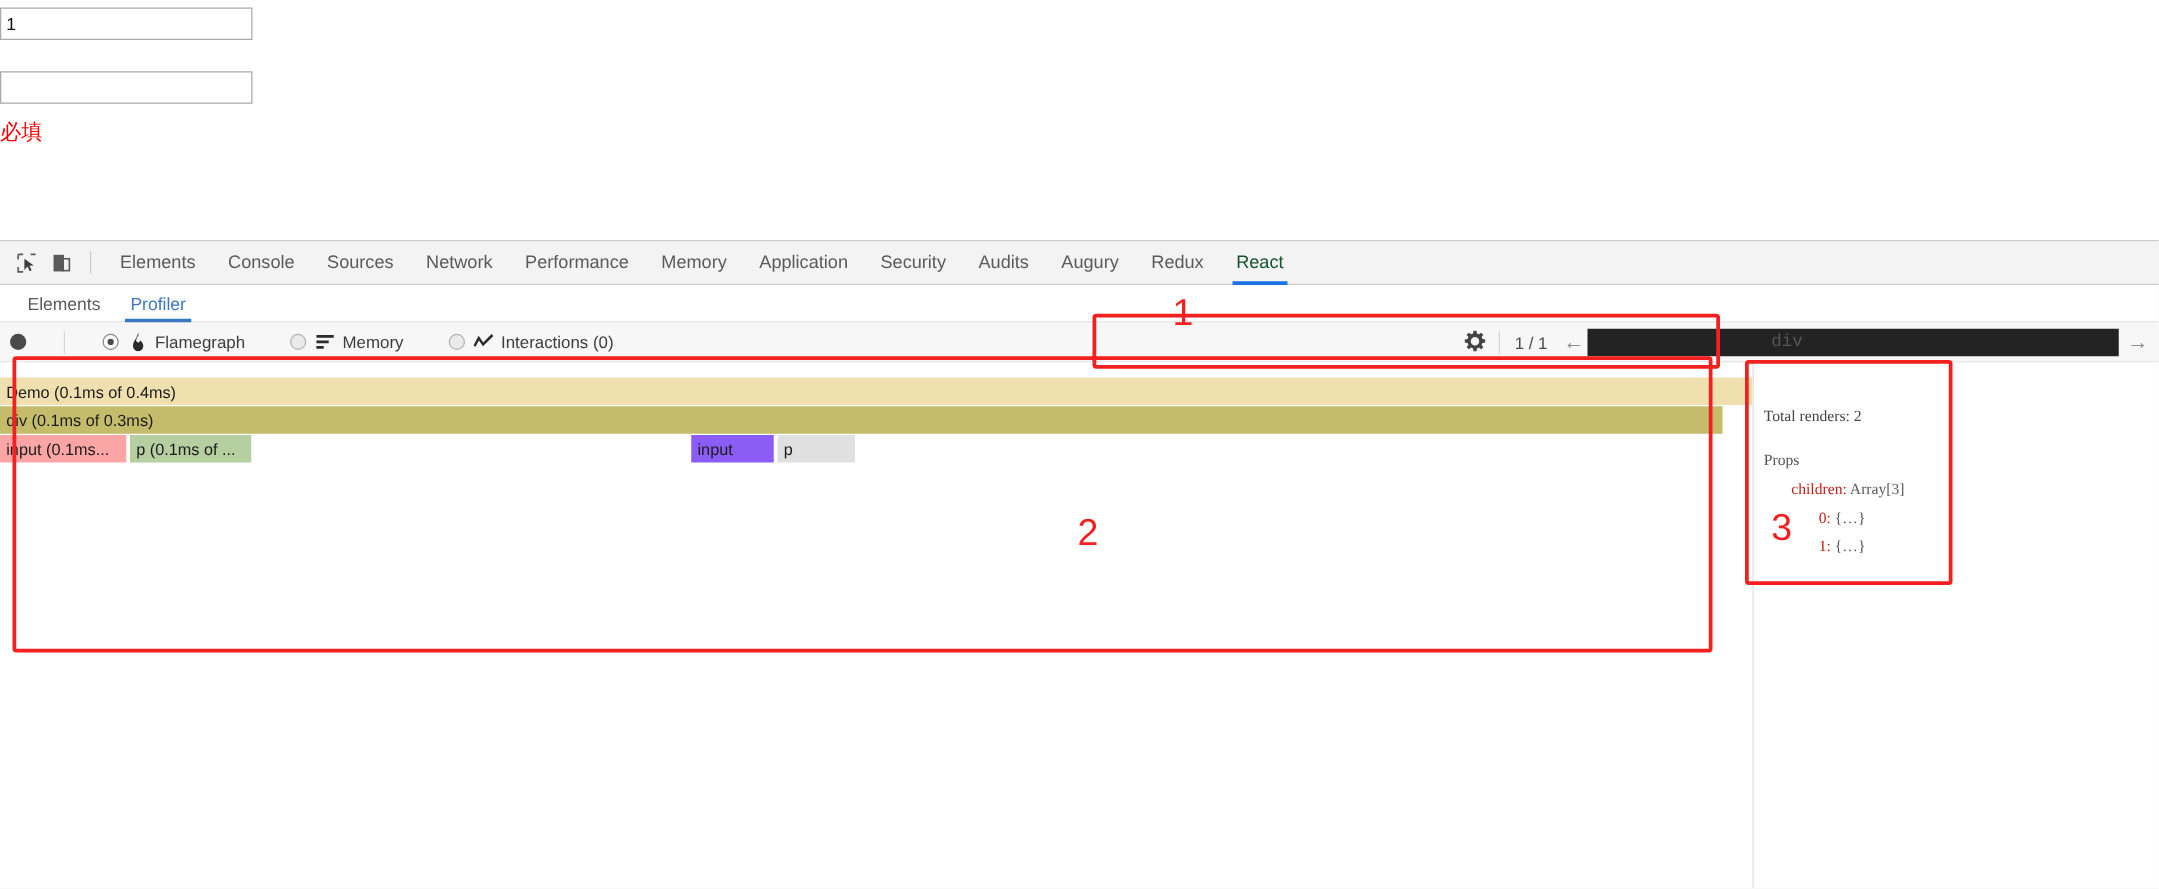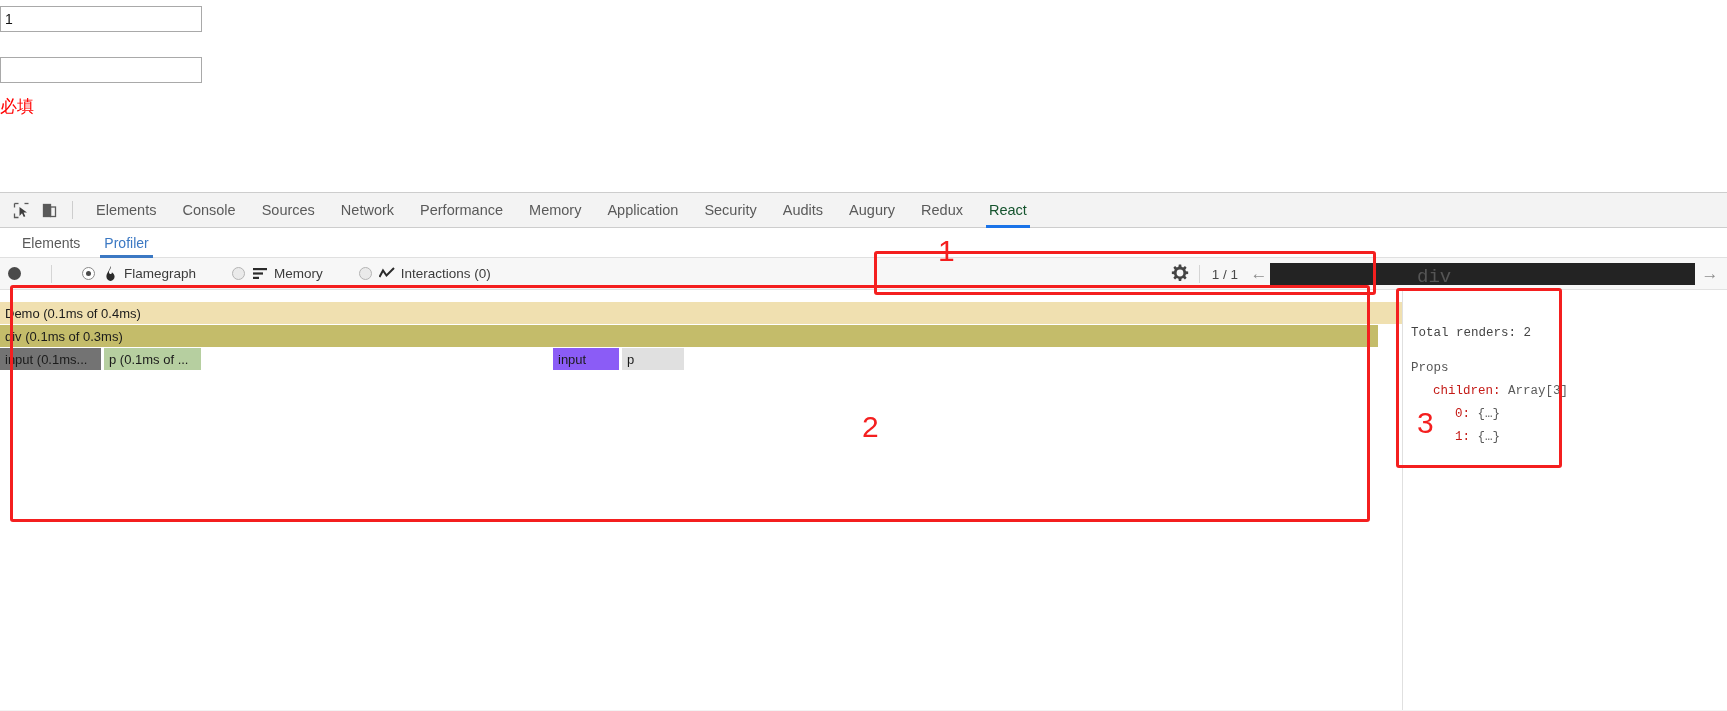--- a/index.html
+++ b/index.html
@@ -99,23 +99,23 @@
   .flame-cell {
     position:absolute; top:0; height:22px; display:flex; align-items:center;
     padding-left:5px; font-size:13px; color:#1b1b1b; overflow:hidden; white-space:nowrap;
     cursor:pointer; font-family:"Liberation Sans", sans-serif;
   }
 
   
   .inspector { position:relative; width:325px; height:420px; background:#fff; border-left:1px solid #e0e0e0; }
   .insp-title {
     position:absolute; left:14px; top:-24px; font-family:"Liberation Mono", monospace;
-    font-size:19px; color:#555;
-  }
-  .insp-list { position:absolute; left:8px; top:32px; width:310px; font-family:Liberation Mono, monospace; font-size:12.5px; }
+    font-size:14px; color:#555;
+  }
+  .insp-list { position:absolute; left:8px; top:32px; width:310px; font-family:Liberation Serif, serif; font-size:12.5px; }
   .insp-row { color:#444; line-height:23px; white-space:nowrap; }
   .insp-row.section { color:#555; margin-top:12px; }
   .insp-key { color:#c41a16; }
   .insp-idx { color:#c41a16; }
   .insp-val { color:#5b5b5b; }
   .pad1 { padding-left:22px; }
   .pad2 { padding-left:44px; }
 
   
   .anno-box { position:absolute; border:3px solid #f41f1f; border-radius:3px; pointer-events:none; }
@@ -231,21 +231,21 @@
     <div class="prof-body">
       <div class="flame-wrap">
         <div class="flame-rows" id="flame-rows">
             <div class="flame-row">
               <div class="flame-cell" style="left: 0px; width: 1666px; background: rgb(240, 224, 176);">Demo (0.1ms of 0.4ms)</div>
             </div>
             <div class="flame-row">
               <div class="flame-cell" style="left: 0px; width: 1378px; background: rgb(196, 188, 106);">div (0.1ms of 0.3ms)</div>
             </div>
             <div class="flame-row">
-              <div class="flame-cell" style="left: 0px; width: 101px; background: #737373;">input (0.1ms...</div>
+              <div class="flame-cell" style="left: 0px; width: 101px; background: #fca5a5;">input (0.1ms...</div>
               <div class="flame-cell" style="left: 104px; width: 97px; background: rgb(182, 207, 160);">p (0.1ms of ...</div>
               <div class="flame-cell" style="left: 553px; width: 66px; background: #8b5cf6;">input</div>
               <div class="flame-cell" style="left: 622px; width: 62px; background: rgb(224, 224, 224);">p</div>
             </div>
           </div>
       </div>
       <div class="inspector">
         <div class="insp-title">div</div>
         <div class="insp-list">
           <div class="insp-row">

